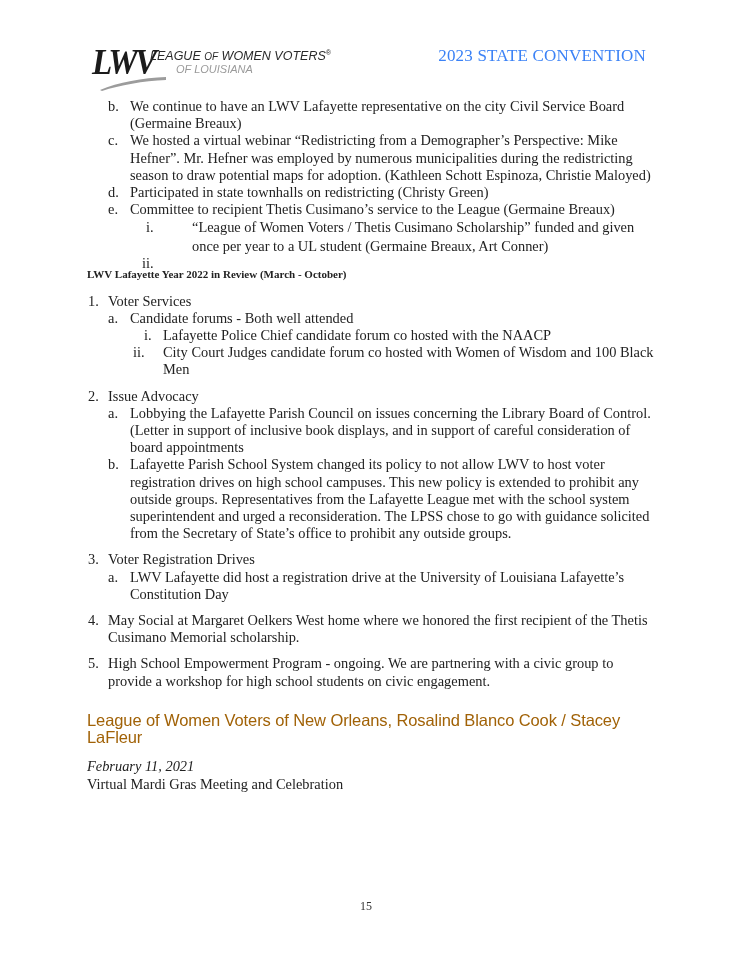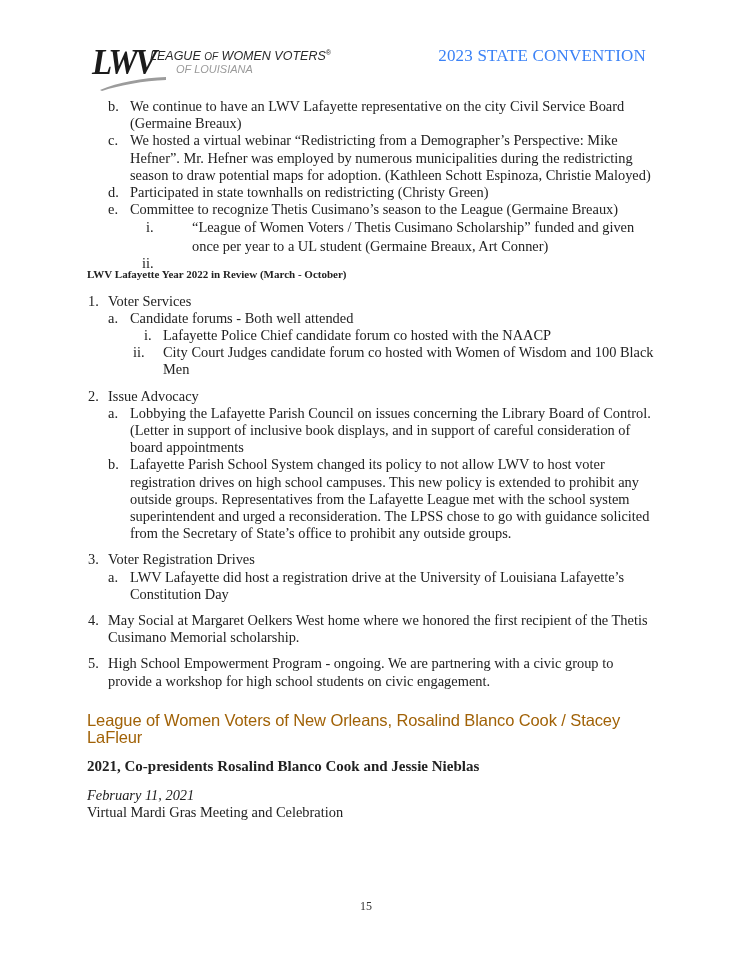--- a/index.html
+++ b/index.html
@@ -78,21 +78,21 @@
     <div class="row lvl-a">
       <span class="lbl">c.</span>
       <span class="txt">We hosted a virtual webinar “Redistricting from a Demographer’s Perspective: Mike Hefner”. Mr. Hefner was employed by numerous municipalities during the redistricting season to draw potential maps for adoption.  (Kathleen Schott Espinoza, Christie Maloyed)</span>
     </div>
     <div class="row lvl-a">
       <span class="lbl">d.</span>
       <span class="txt">Participated in state townhalls on redistricting (Christy Green)</span>
     </div>
     <div class="row lvl-a">
       <span class="lbl">e.</span>
-      <span class="txt">Committee to recognize Thetis Cusimano’s season to the League (Germaine Breaux)</span>
+      <span class="txt">Committee to recipient Thetis Cusimano’s service to the League (Germaine Breaux)</span>
     </div>
     <div class="row lvl-r" style="line-height:18.5px">
       <span class="lbl">i.</span>
       <span class="txt">“League of Women Voters / Thetis Cusimano Scholarship” funded and given once per year to a UL student (Germaine Breaux, Art Conner)</span>
     </div>
     <div class="row lvl-rr">
       <span class="lbl">ii.</span>
     </div>
 
     <div class="h-section">LWV Lafayette Year 2022 in Review (March - October)</div>
@@ -148,19 +148,18 @@
     </div>
 
     <div class="gap"></div>
 
     <div class="row lvl-1">
       <span class="lbl">5.</span>
       <span class="txt">High School Empowerment Program - ongoing. We are partnering with a civic group to provide a workshop for high school students on civic engagement.</span>
     </div>
 
     <div class="h-org">League of Women Voters of New Orleans, Rosalind Blanco Cook / Stacey LaFleur</div>
-    <div class="h-sub">2021, Co-presidents Rosalind Blanco Cook and Jessie Nieblas</div>
     <div class="date">February 11, 2021</div>
     <div class="plain">Virtual Mardi Gras Meeting and Celebration</div>
   </div>
 
   <div class="page-number">15</div>
 </div>
 
 </body></html>

